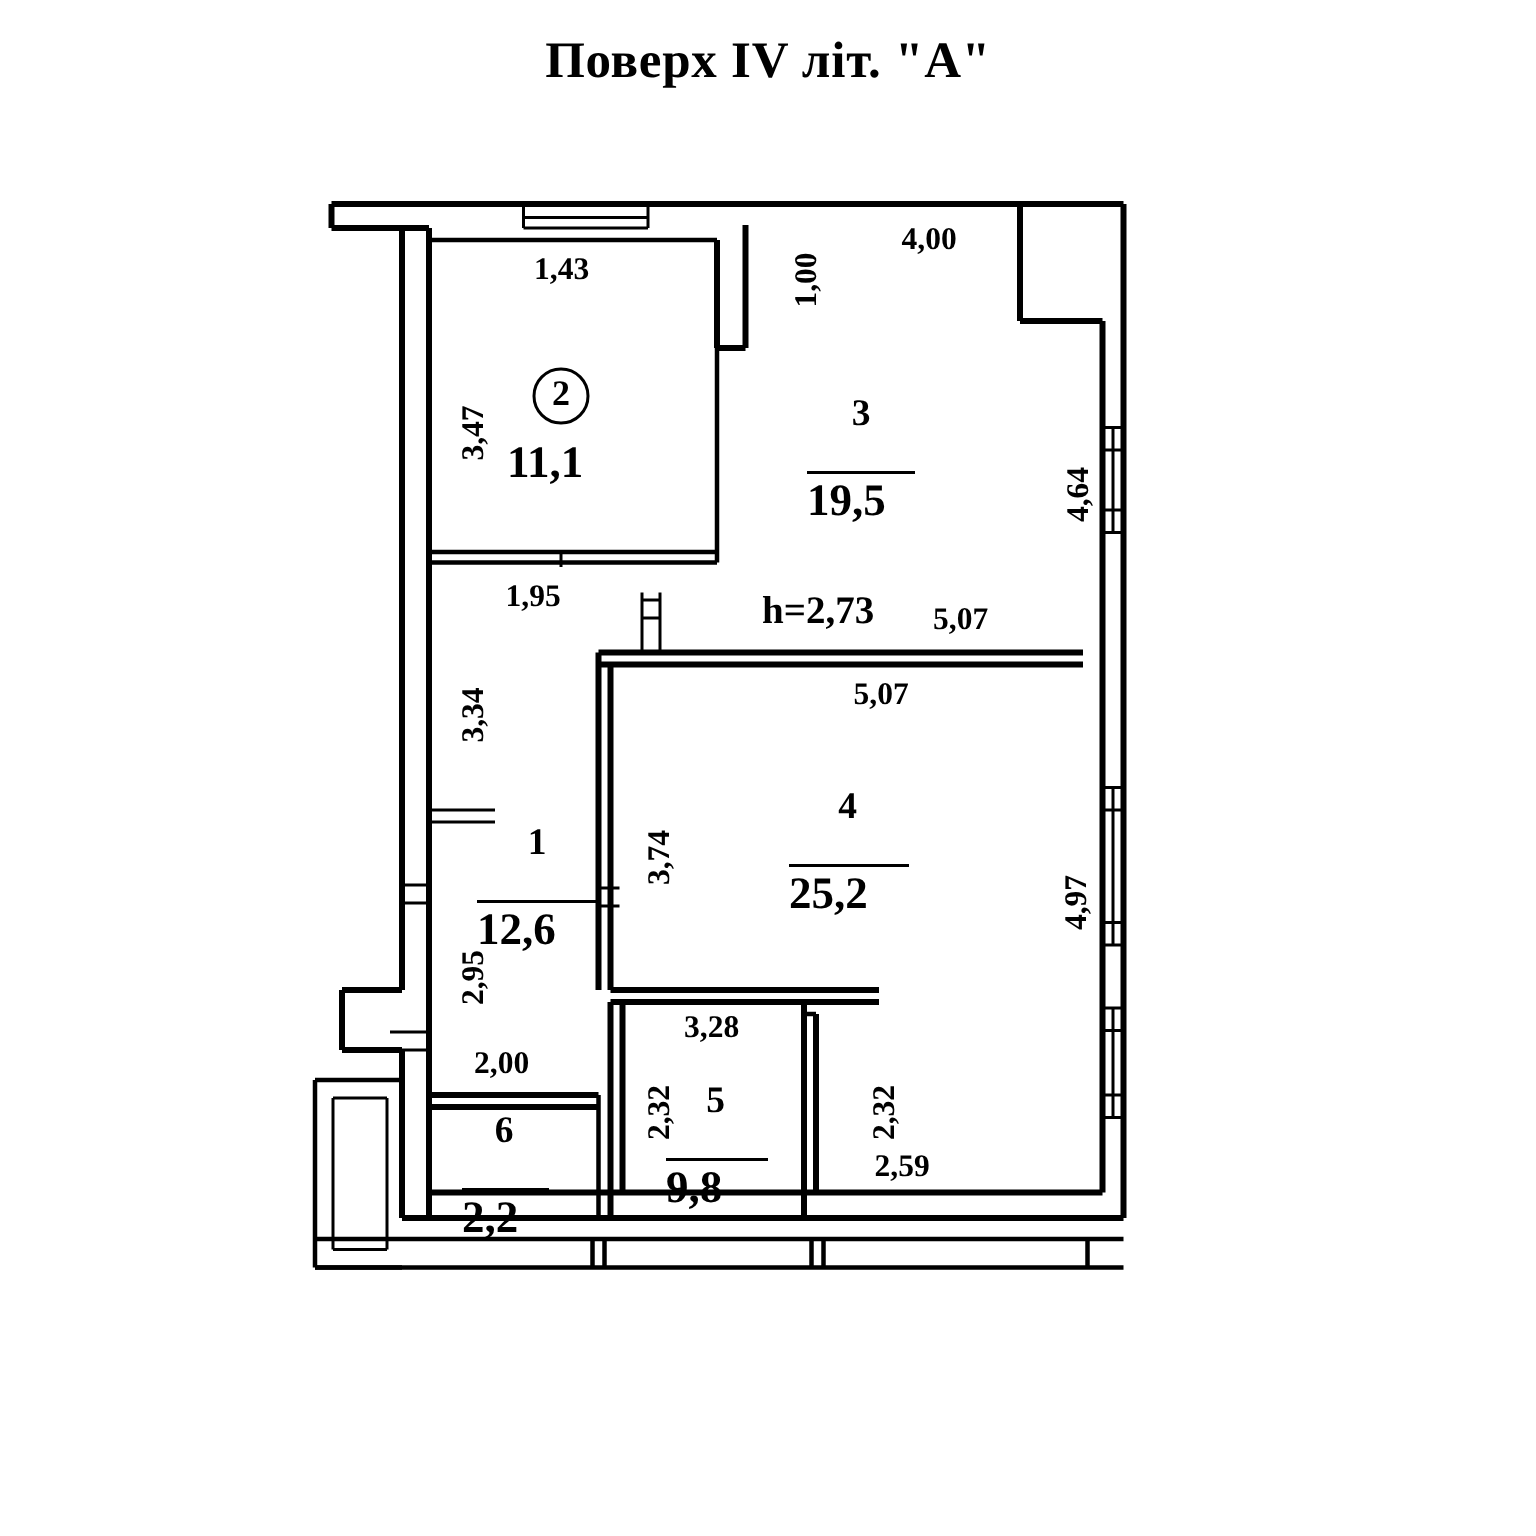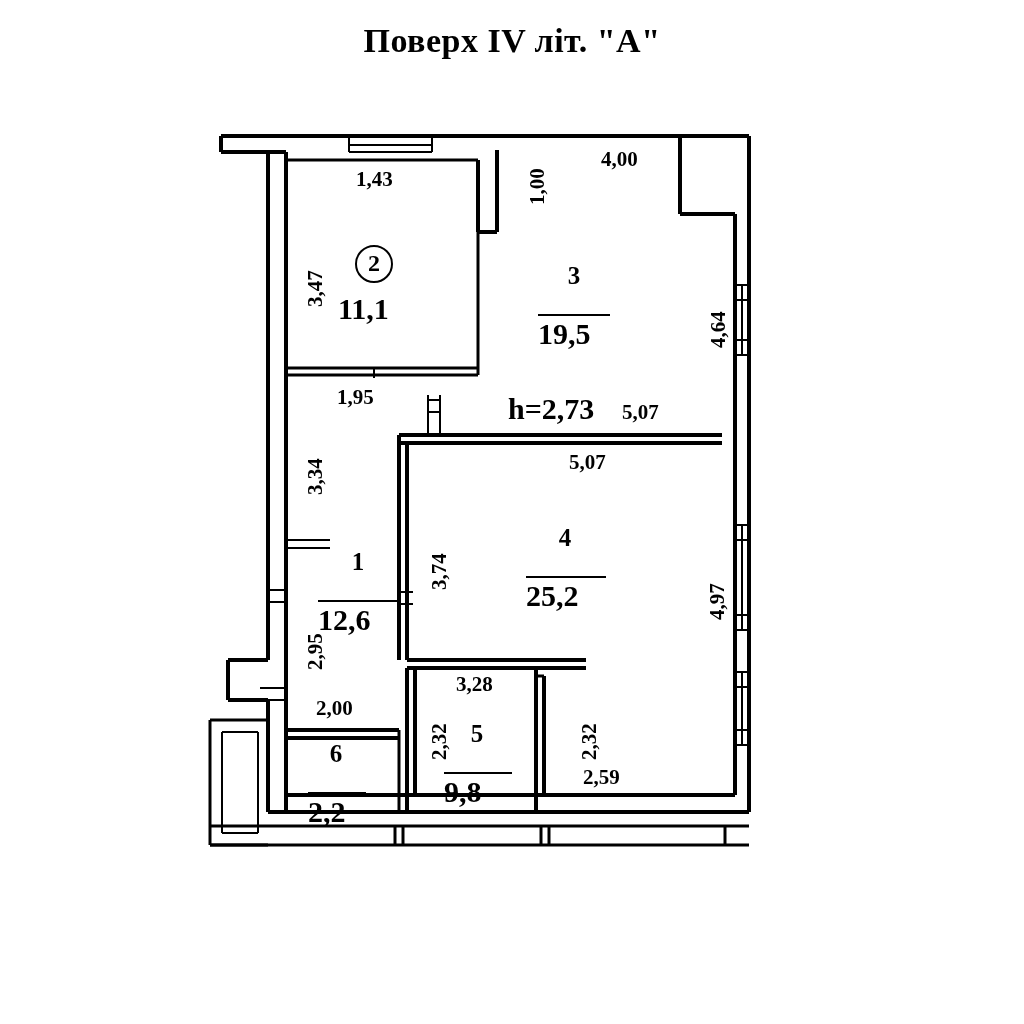--- a/index.html
+++ b/index.html
@@ -62,21 +62,21 @@
   }
   .room-area.underline {
     border-top: 2px solid #000;
     padding-top: 1px;
     margin-top: 20px;
   }
   .hval {
     position: absolute;
     font-family: "Liberation Serif", serif;
     font-weight: bold;
-    font-size: 30px;
+    font-size: 26px;
     white-space: nowrap;
   }
   .circle-num {
     position: absolute;
     width: 34px;
     height: 34px;
     border: 2.5px solid #000;
     border-radius: 50%;
     font-family: "Liberation Serif", serif;
     font-weight: bold;

